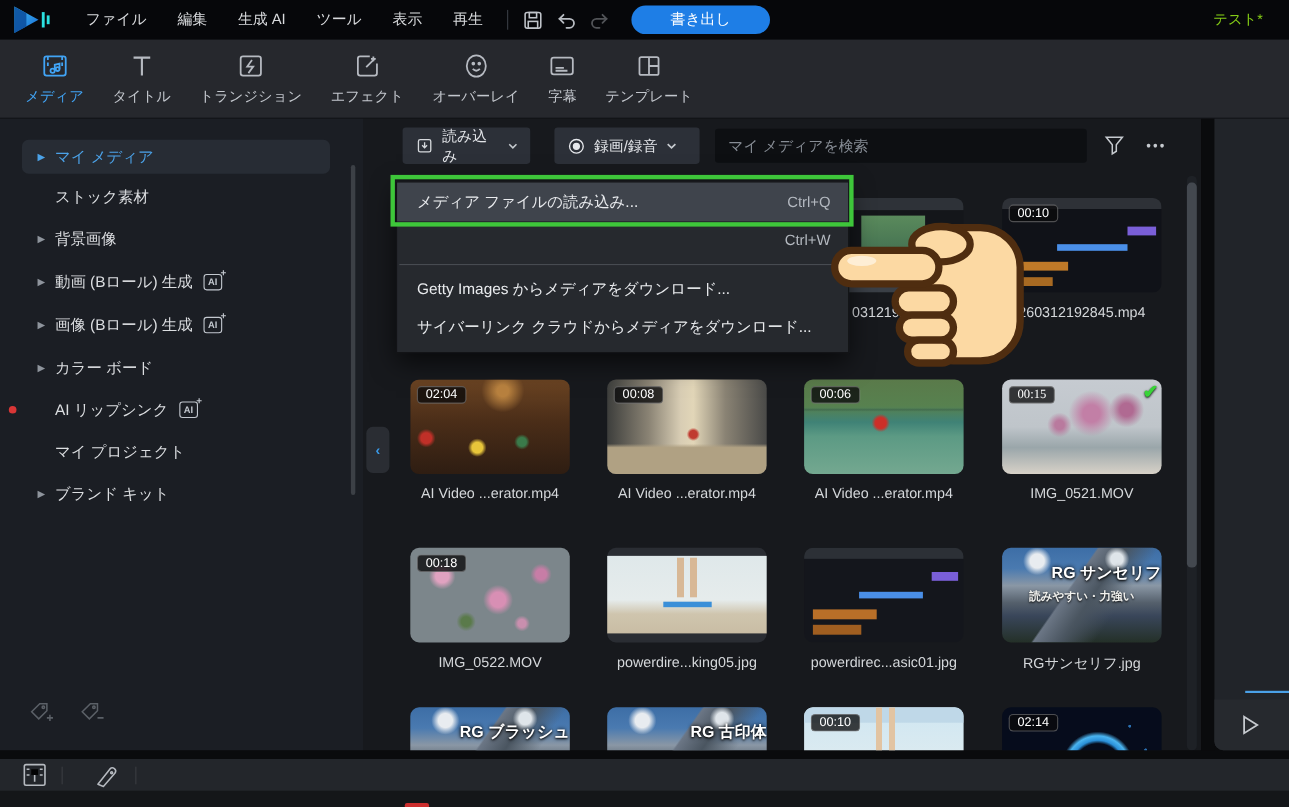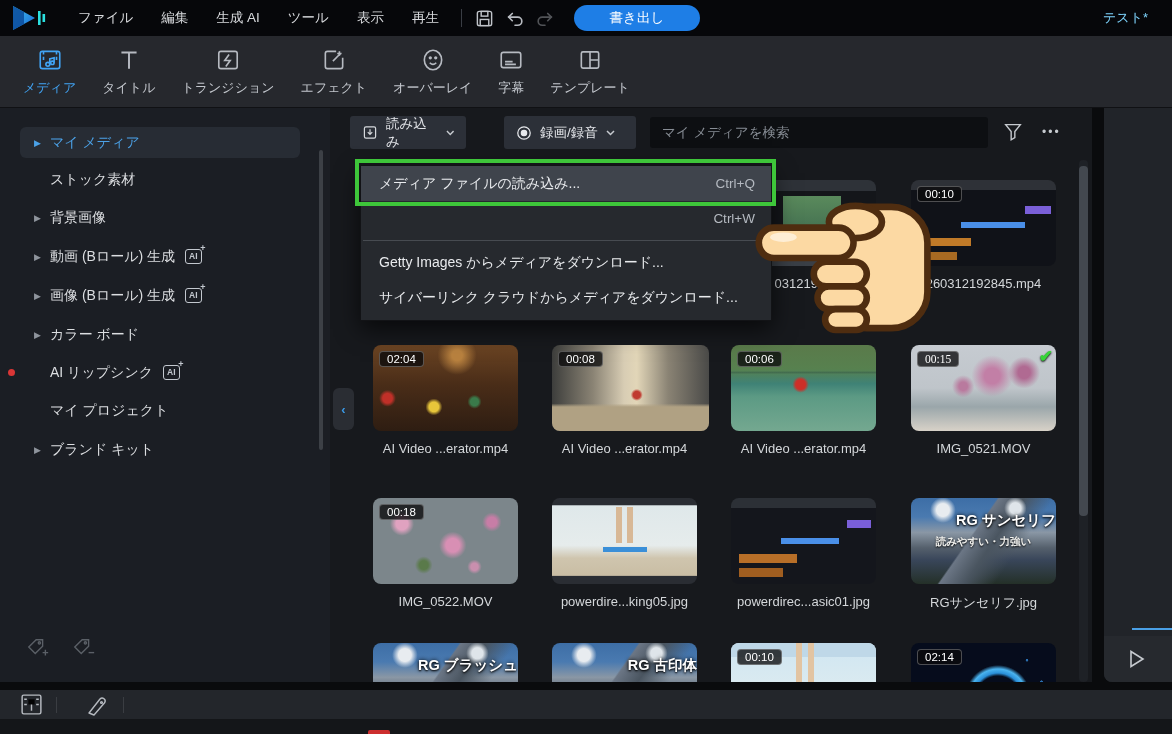--- a/index.html
+++ b/index.html
@@ -10,21 +10,21 @@
   
   .titlebar{position:absolute;left:0;top:0;width:1172px;height:36px;background:#06070a;
             display:flex;align-items:center;}
   .logo{margin:0 18px 0 12px;}
   .menu-item{padding:0 14px;font-size:13.5px;color:#d8dadd;line-height:36px;cursor:default;}
   .tb-divider{width:1px;height:18px;background:#393d44;margin:0 8px;}
   .icon-btn{width:30px;height:30px;display:flex;align-items:center;justify-content:center;}
   .icon-btn.dim{opacity:.42;}
   .export-btn{margin-left:14px;width:126px;height:26px;border-radius:13px;background:#1e7ee6;
               color:#fff;font-size:13.5px;display:flex;align-items:center;justify-content:center;}
-  .project-name{position:absolute;right:24px;top:0;line-height:36px;font-size:13px;color:#7dd3fc;}
+  .project-name{position:absolute;right:24px;top:0;line-height:36px;font-size:13px;color:#84cc16;}
 
   
   .ribbon{position:absolute;left:0;top:36px;width:1172px;height:72px;background:#26282d;
           display:flex;align-items:center;padding-left:10px;box-sizing:border-box;border-bottom:1px solid #101114;}
   .tab{display:flex;flex-direction:column;align-items:center;justify-content:center;gap:6px;
        padding:0 13px;height:72px;color:#c3c7cd;}
   .tab .tab-label{font-size:13px;white-space:nowrap;}
   .tab svg{stroke:#b6bac1;}
   .tab.active{color:#41a4f5;}
   .tab.active svg{stroke:#41a4f5;}
@@ -79,21 +79,21 @@
   .t2{background:#101218;background-image:linear-gradient(#2e3137,#2e3137),linear-gradient(#7a5fd8,#7a5fd8),
       linear-gradient(#4a8fe8,#4a8fe8),linear-gradient(#c07a28,#c07a28),linear-gradient(#a86a22,#a86a22);
       background-size:100% 10px,26px 8px,64px 6px,52px 8px,38px 8px;
       background-position:0 0,96% 26px,62% 42px,8px 58px,8px 72px;background-repeat:no-repeat;}
   .t3{background:linear-gradient(180deg,#6b4423 0%,#4a2d18 45%,#2e1d12 100%);background-color:#3a2518;}
   .t3::before{content:"";position:absolute;inset:0;background:
       radial-gradient(circle 12px at 10% 62%,#c03028 40%,rgba(0,0,0,0) 70%),
       radial-gradient(circle 12px at 42% 72%,#e8c63a 40%,rgba(0,0,0,0) 70%),
       radial-gradient(circle 10px at 70% 66%,#3a7a4a 40%,rgba(0,0,0,0) 70%),
       radial-gradient(circle 26px at 58% 12%,#b8813f 20%,rgba(0,0,0,0) 75%);}
-  .t4{background:linear-gradient(90deg,#3d3e3c 0%,#8a8374 26%,#d8cdb4 46%,#e2d6b8 54%,#8a8374 74%,#4a4a48 100%);padding-left:12px;}
+  .t4{background:linear-gradient(90deg,#3d3e3c 0%,#8a8374 26%,#d8cdb4 46%,#e2d6b8 54%,#8a8374 74%,#4a4a48 100%);}
   .t4::before{content:"";position:absolute;inset:0;background:
       linear-gradient(rgba(0,0,0,0) 68%,#b0a183 72%),
       radial-gradient(circle 8px at 54% 58%,#c03a30 45%,rgba(0,0,0,0) 75%);}
   .t5{background:linear-gradient(180deg,#5a7a4a 0%,#57814f 28%,#3f8276 45%,#5c9a84 60%,#74a890 100%);}
   .t5::before{content:"";position:absolute;inset:0;background:
       radial-gradient(circle 11px at 48% 46%,#cc2f28 45%,rgba(0,0,0,0) 75%),
       linear-gradient(rgba(0,0,0,0) 30%,rgba(40,70,60,.35) 32%,rgba(0,0,0,0) 34%);}
   .t6{background:linear-gradient(180deg,#c6cbd1 0%,#bfc5ca 50%,#9aa6aa 72%,#d8d2c8 100%);font-family:Liberation Serif, serif;}
   .t6::before{content:"";position:absolute;inset:0;background:
       radial-gradient(circle 26px at 56% 36%,#c27fa6 30%,rgba(0,0,0,0) 80%),
@@ -344,21 +344,21 @@
             <path d="M3,11 L11,3 h7 v7 L10,18 z"></path>
               <circle cx="14.5" cy="6.5" r="1.2"></circle>
             <path d="M18,17 h6"></path>
           </svg>
           </span>
       </div>
     </aside>
 
     <section class="media-panel">
 
-      <div class="mp-toolbar-btn" style="left:20px;width:116px">
+      <div class="mp-toolbar-btn" style="left:36px;width:116px">
         <svg width="17" height="17" viewBox="0 0 20 20" fill="none" stroke="#d6d9dd" stroke-width="1.5">
           <rect x="3" y="3" width="14" height="14" rx="2"></rect>
             <path d="M10,6 v6 M7.2,9.5 L10,12.3 L12.8,9.5"></path>
         </svg>
         <span>読み込み</span>
         <svg width="9" height="6" viewBox="0 0 9 6" fill="none" stroke="#c6cacf" stroke-width="1.5">
           <path d="M1,1 L4.5,4.5 L8,1"></path>
         </svg>
       </div>
       <div class="mp-toolbar-btn" style="left:174px;width:132px">

